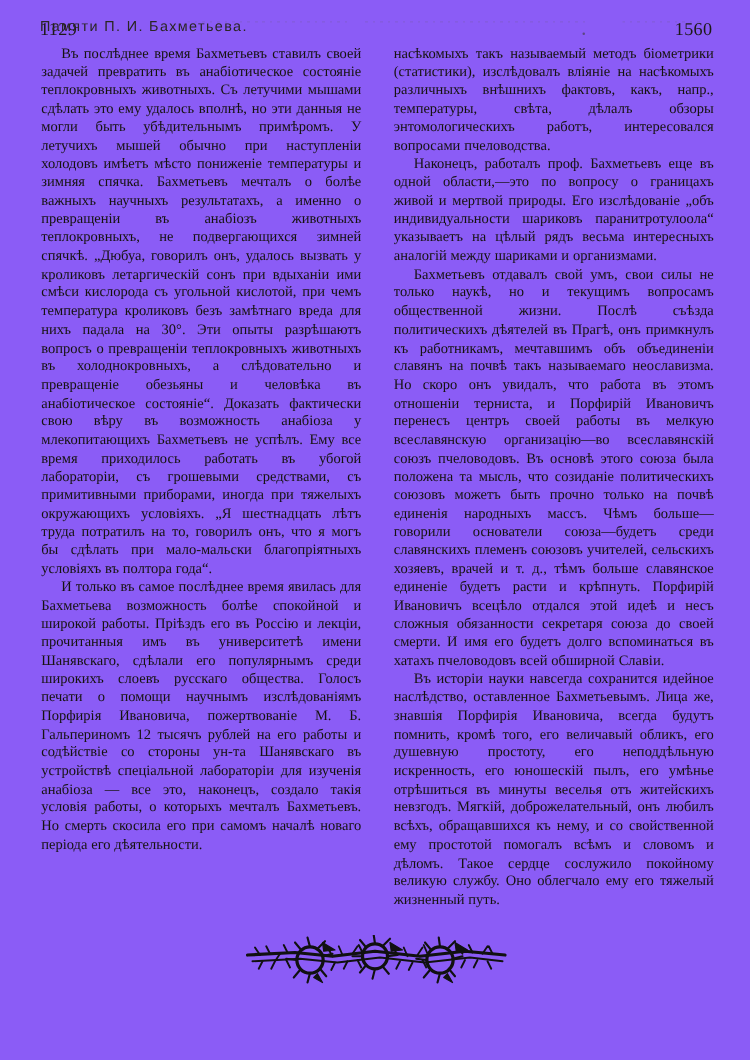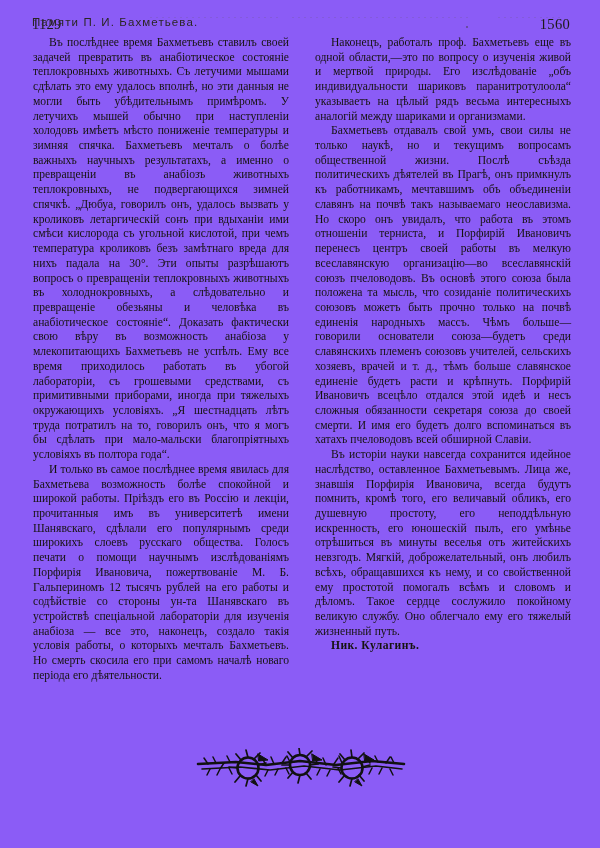--- a/index.html
+++ b/index.html
@@ -133,24 +133,24 @@
   <div class="head-dot"></div>
 
   <div id="columns">
 
     <div class="column">
       <p>Въ послѣднее время Бахметьевъ ставилъ своей задачей превратить въ анабіотическое состояніе теплокровныхъ животныхъ. Съ летучими мышами сдѣлать это ему удалось вполнѣ, но эти данныя не могли быть убѣдительнымъ примѣромъ. У летучихъ мышей обычно при наступленіи холодовъ имѣетъ мѣсто пониженіе температуры и зимняя спячка. Бахметьевъ мечталъ о болѣе важныхъ научныхъ результатахъ, а именно о превращеніи въ анабіозъ животныхъ теплокровныхъ, не подвергающихся зимней спячкѣ. „Дюбуа, говорилъ онъ, удалось вызвать у кроликовъ летаргическій сонъ при вдыханіи ими смѣси кислорода съ угольной кислотой, при чемъ температура кроликовъ безъ замѣтнаго вреда для нихъ падала на 30°. Эти опыты разрѣшаютъ вопросъ о превращеніи теплокровныхъ животныхъ въ холоднокровныхъ, а слѣдовательно и превращеніе обезьяны и человѣка въ анабіотическое состояніе“. Доказать фактически свою вѣру въ возможность анабіоза у млекопитающихъ Бахметьевъ не успѣлъ. Ему все время приходилось работать въ убогой лабораторіи, съ грошевыми средствами, съ примитивными приборами, иногда при тяжелыхъ окружающихъ условіяхъ. „Я шестнадцать лѣтъ труда потратилъ на то, говорилъ онъ, что я могъ бы сдѣлать при мало-мальски благопріятныхъ условіяхъ въ полтора года“.</p>
       <p>И только въ самое послѣднее время явилась для Бахметьева возможность болѣе спокойной и широкой работы. Пріѣздъ его въ Россію и лекціи, прочитанныя имъ въ университетѣ имени Шанявскаго, сдѣлали его популярнымъ среди широкихъ слоевъ русскаго общества. Голосъ печати о помощи научнымъ изслѣдованіямъ Порфирія Ивановича, пожертвованіе М. Б. Гальпериномъ 12 тысячъ рублей на его работы и содѣйствіе со стороны ун-та Шанявскаго въ устройствѣ спеціальной лабораторіи для изученія анабіоза — все это, наконецъ, создало такія условія работы, о которыхъ мечталъ Бахметьевъ. Но смерть скосила его при самомъ началѣ новаго періода его дѣятельности.</p>
     </div>
 
     <div class="column">
-      <p>Наконецъ, работалъ проф. Бахметьевъ еще въ одной области,—это по вопросу о изученія живой и мертвой природы. Его изслѣдованіе „объ индивидуальности шариковъ паранитротулоола“ указываетъ на цѣлый рядъ весьма интересныхъ аналогій между шариками и организмами.</p>
+      <p class="noindent">насѣкомыхъ такъ называемый методъ біометрики (статистики), изслѣдовалъ вліяніе на насѣкомыхъ различныхъ внѣшнихъ фактовъ, какъ, напр., температуры, свѣта, дѣлалъ обзоры энтомологическихъ работъ, интересовался вопросами пчеловодства.</p>
+      <p>Наконецъ, работалъ проф. Бахметьевъ еще въ одной области,—это по вопросу о границахъ живой и мертвой природы. Его изслѣдованіе „объ индивидуальности шариковъ паранитротулоола“ указываетъ на цѣлый рядъ весьма интересныхъ аналогій между шариками и организмами.</p>
       <p>Бахметьевъ отдавалъ свой умъ, свои силы не только наукѣ, но и текущимъ вопросамъ общественной жизни. Послѣ съѣзда политическихъ дѣятелей въ Прагѣ, онъ примкнулъ къ работникамъ, мечтавшимъ объ объединеніи славянъ на почвѣ такъ называемаго неославизма. Но скоро онъ увидалъ, что работа въ этомъ отношеніи терниста, и Порфирій Ивановичъ перенесъ центръ своей работы въ мелкую всеславянскую организацію—во всеславянскій союзъ пчеловодовъ. Въ основѣ этого союза была положена та мысль, что созиданіе политическихъ союзовъ можетъ быть прочно только на почвѣ единенія народныхъ массъ. Чѣмъ больше—говорили основатели союза—будетъ среди славянскихъ племенъ союзовъ учителей, сельскихъ хозяевъ, врачей и т. д., тѣмъ больше славянское единеніе будетъ расти и крѣпнуть. Порфирій Ивановичъ всецѣло отдался этой идеѣ и несъ сложныя обязанности секретаря союза до своей смерти. И имя его будетъ долго вспоминаться въ хатахъ пчеловодовъ всей обширной Славіи.</p>
       <p>Въ исторіи науки навсегда сохранится идейное наслѣдство, оставленное Бахметьевымъ. Лица же, знавшія Порфирія Ивановича, всегда будутъ помнить, кромѣ того, его величавый обликъ, его душевную простоту, его неподдѣльную искренность, его юношескій пылъ, его умѣнье отрѣшиться въ минуты веселья отъ житейскихъ невзгодъ. Мягкій, доброжелательный, онъ любилъ всѣхъ, обращавшихся къ нему, и со свойственной ему простотой помогалъ всѣмъ и словомъ и дѣломъ. Такое сердце сослужило покойному великую службу. Оно облегчало ему его тяжелый жизненный путь.</p>
-      <p class="signature">Ник. Кулагинъ.</p>
     </div>
 
   </div>
 
   <div id="ornament">
     <svg viewBox="0 0 210 42" xmlns="http://www.w3.org/2000/svg" aria-hidden="true">
       <g fill="#111111" stroke="#111111" stroke-linecap="round" stroke-linejoin="round">
 
         <path d="M2 16 L40 14 L70 17 L104 13 L140 17 L176 13 L208 16" fill="none" stroke-width="2.6"></path>
         <path d="M6 21 L44 19 L74 22 L108 18 L144 22 L180 18 L206 21" fill="none" stroke-width="1.6"></path>

